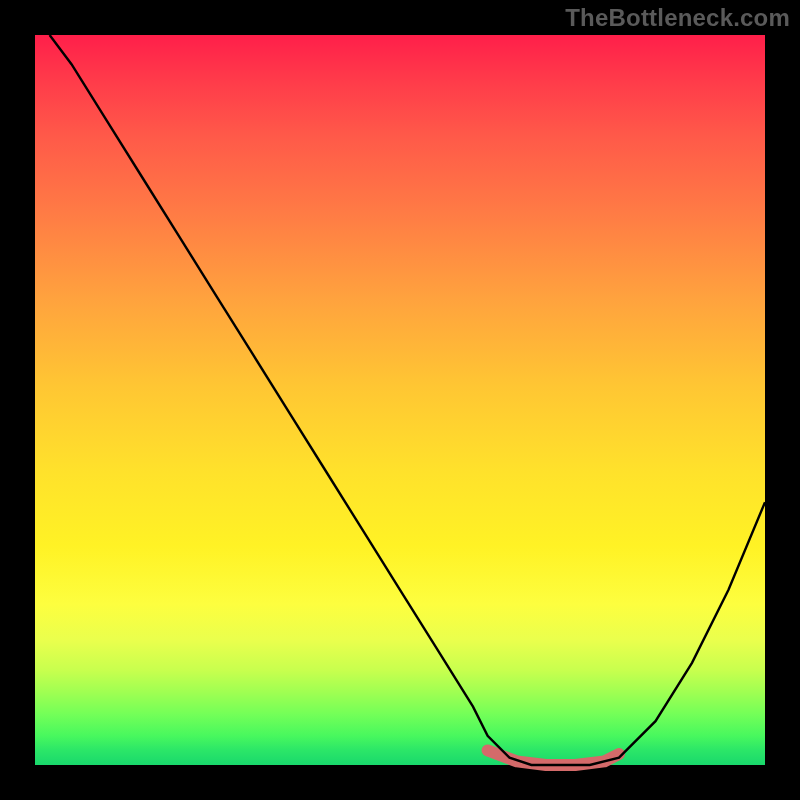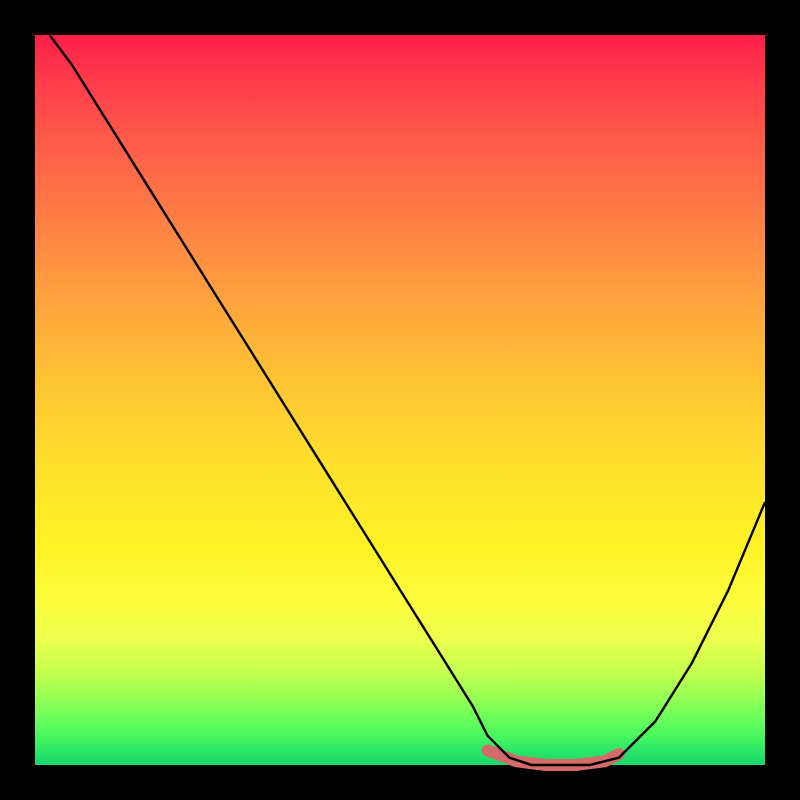--- a/index.html
+++ b/index.html
@@ -78,20 +78,21 @@
     stroke: #d46a6a;
     stroke-width: 12;
     stroke-linecap: round;
     stroke-linejoin: round;
   }
 </style>
 </head>
 <body>
 
 <div class="frame">
+  <div class="watermark">TheBottleneck.com</div>
 
   <div class="plot">
     <div class="gradient"></div>
 
     <svg class="curve" viewBox="0 0 730 730" preserveAspectRatio="none">
 
       <path class="pink-line" d="M452.6 715.4 L481.8 726.4 L511.0 730.0 L540.2 730.0 L569.4 726.4 L584.0 719.0" id="seg-optimal"></path>
 
       <path class="black-line" d="M14.6 0.0 L36.5 29.2 L73.0 87.6 L109.5 146.0 L146.0 204.4 L182.5 262.8 L219.0 321.2 L255.5 379.6 L292.0 438.0 L328.5 496.4 L365.0 554.8 L401.5 613.2 L438.0 671.6 L452.6 700.8 L474.5 722.7 L496.4 730.0 L525.6 730.0 L554.8 730.0 L584.0 722.7 L620.5 686.2 L657.0 627.8 L693.5 554.8 L730.0 467.2" id="seg-main"></path>
     </svg>

